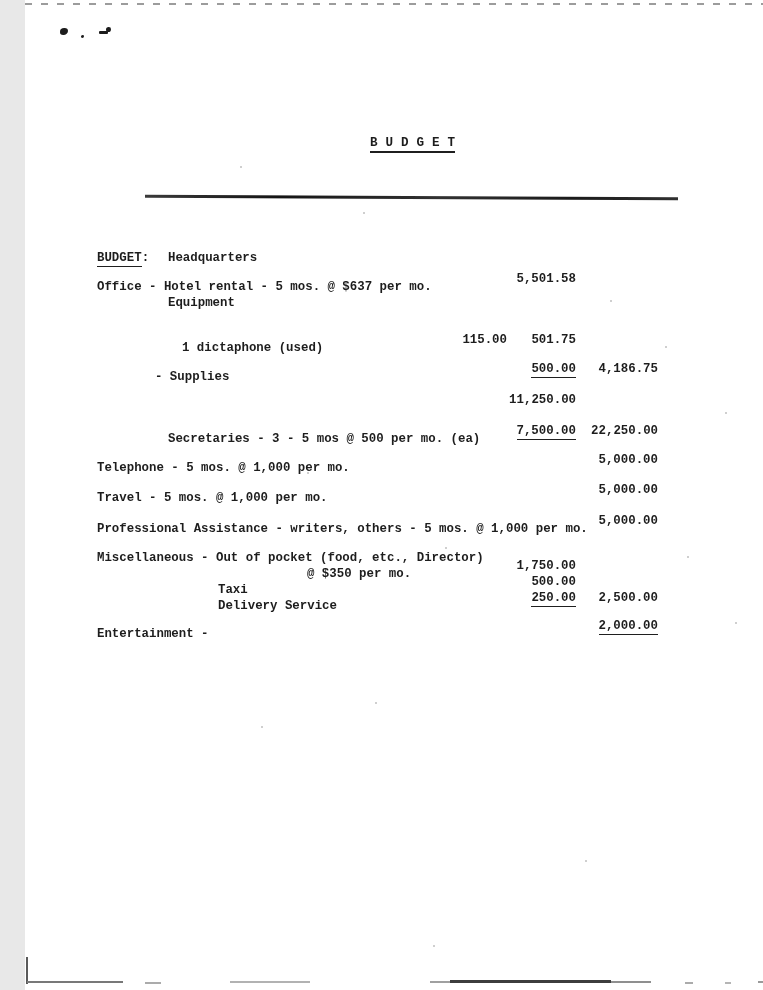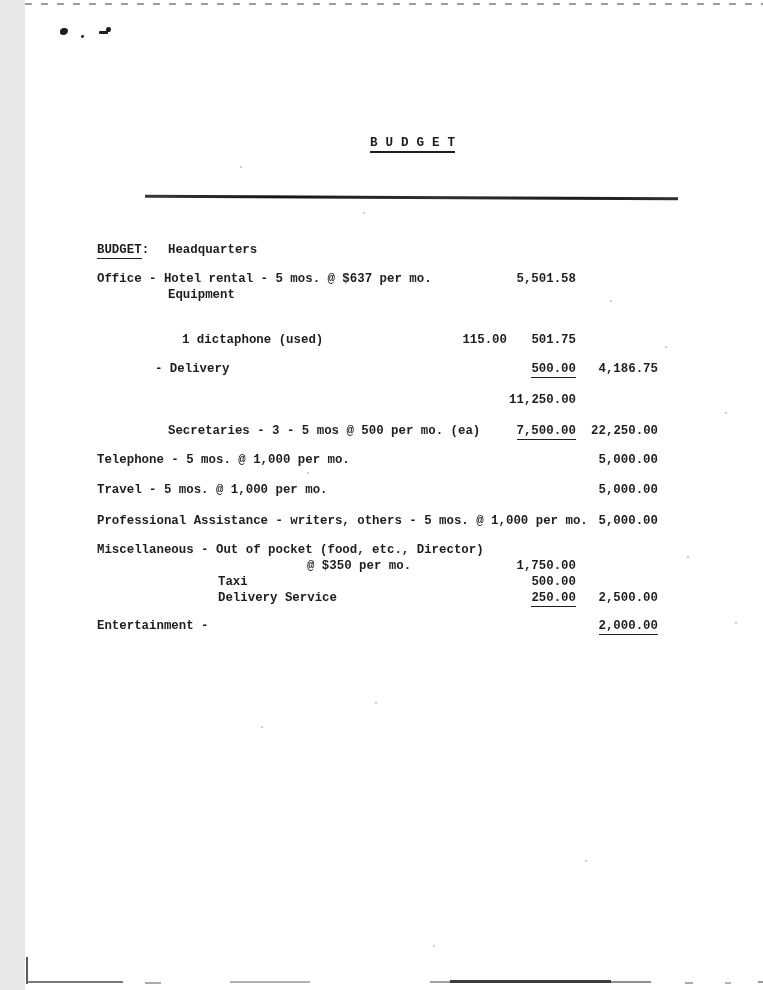--- a/index.html
+++ b/index.html
@@ -25,21 +25,21 @@
   .corner-l{position:absolute;left:1px;top:957px;width:1.5px;height:27px;background:#5a5a5a;}
   
   .title-wrap{position:absolute;top:136px;left:345px;height:16px;}
   .title-underline{display:inline-block;border-bottom:2px solid #1f1f1f;padding-bottom:1px;white-space:pre;letter-spacing:0.2px;font-size:12.6px;}
   .rule{
     position:absolute;top:196px;left:120px;width:533px;height:3px;
     background:linear-gradient(90deg,#3a3a3a,#151515 25%,#323232 55%,#1b1b1b 80%,#303030);
     transform:rotate(0.25deg);
   }
   .ln{position:absolute;left:0;width:763px;height:14px;}
-  .t{position:absolute;top:0;white-space:pre;text-align:center;}
+  .t{position:absolute;top:8px;white-space:pre;text-align:center;}
   .amt{position:absolute;top:0;white-space:pre;}
   .c1{right:281px;}
   .c2{right:212px;}
   .c3{right:130px;}
   .tot{right:32px;}
   .u{border-bottom:1.6px solid #1f1f1f;padding-bottom:0.5px;}
   .uu{border-bottom:4px double #1f1f1f;padding-bottom:0.5px;}
 </style>
 </head>
 <body>
@@ -75,21 +75,21 @@
 
 
 
   <div class="ln" style="top:333px">
     <span class="t" style="left:157px">1 dictaphone (used)</span>
     <span class="amt c1">115.00</span>
     <span class="amt c2">501.75</span>
   </div>
 
   <div class="ln" style="top:362px">
-    <span class="t" style="left:130px">- Delivery</span>
+    <span class="t" style="left:130px">- Supplies</span>
     <span class="amt c2 u">500.00</span>
     <span class="amt c3">4,186.75</span>
   </div>
 
   <div class="ln" style="top:393px">
     <span class="amt c2">11,250.00</span>
   </div>
 
 
   <div class="ln" style="top:424px">

